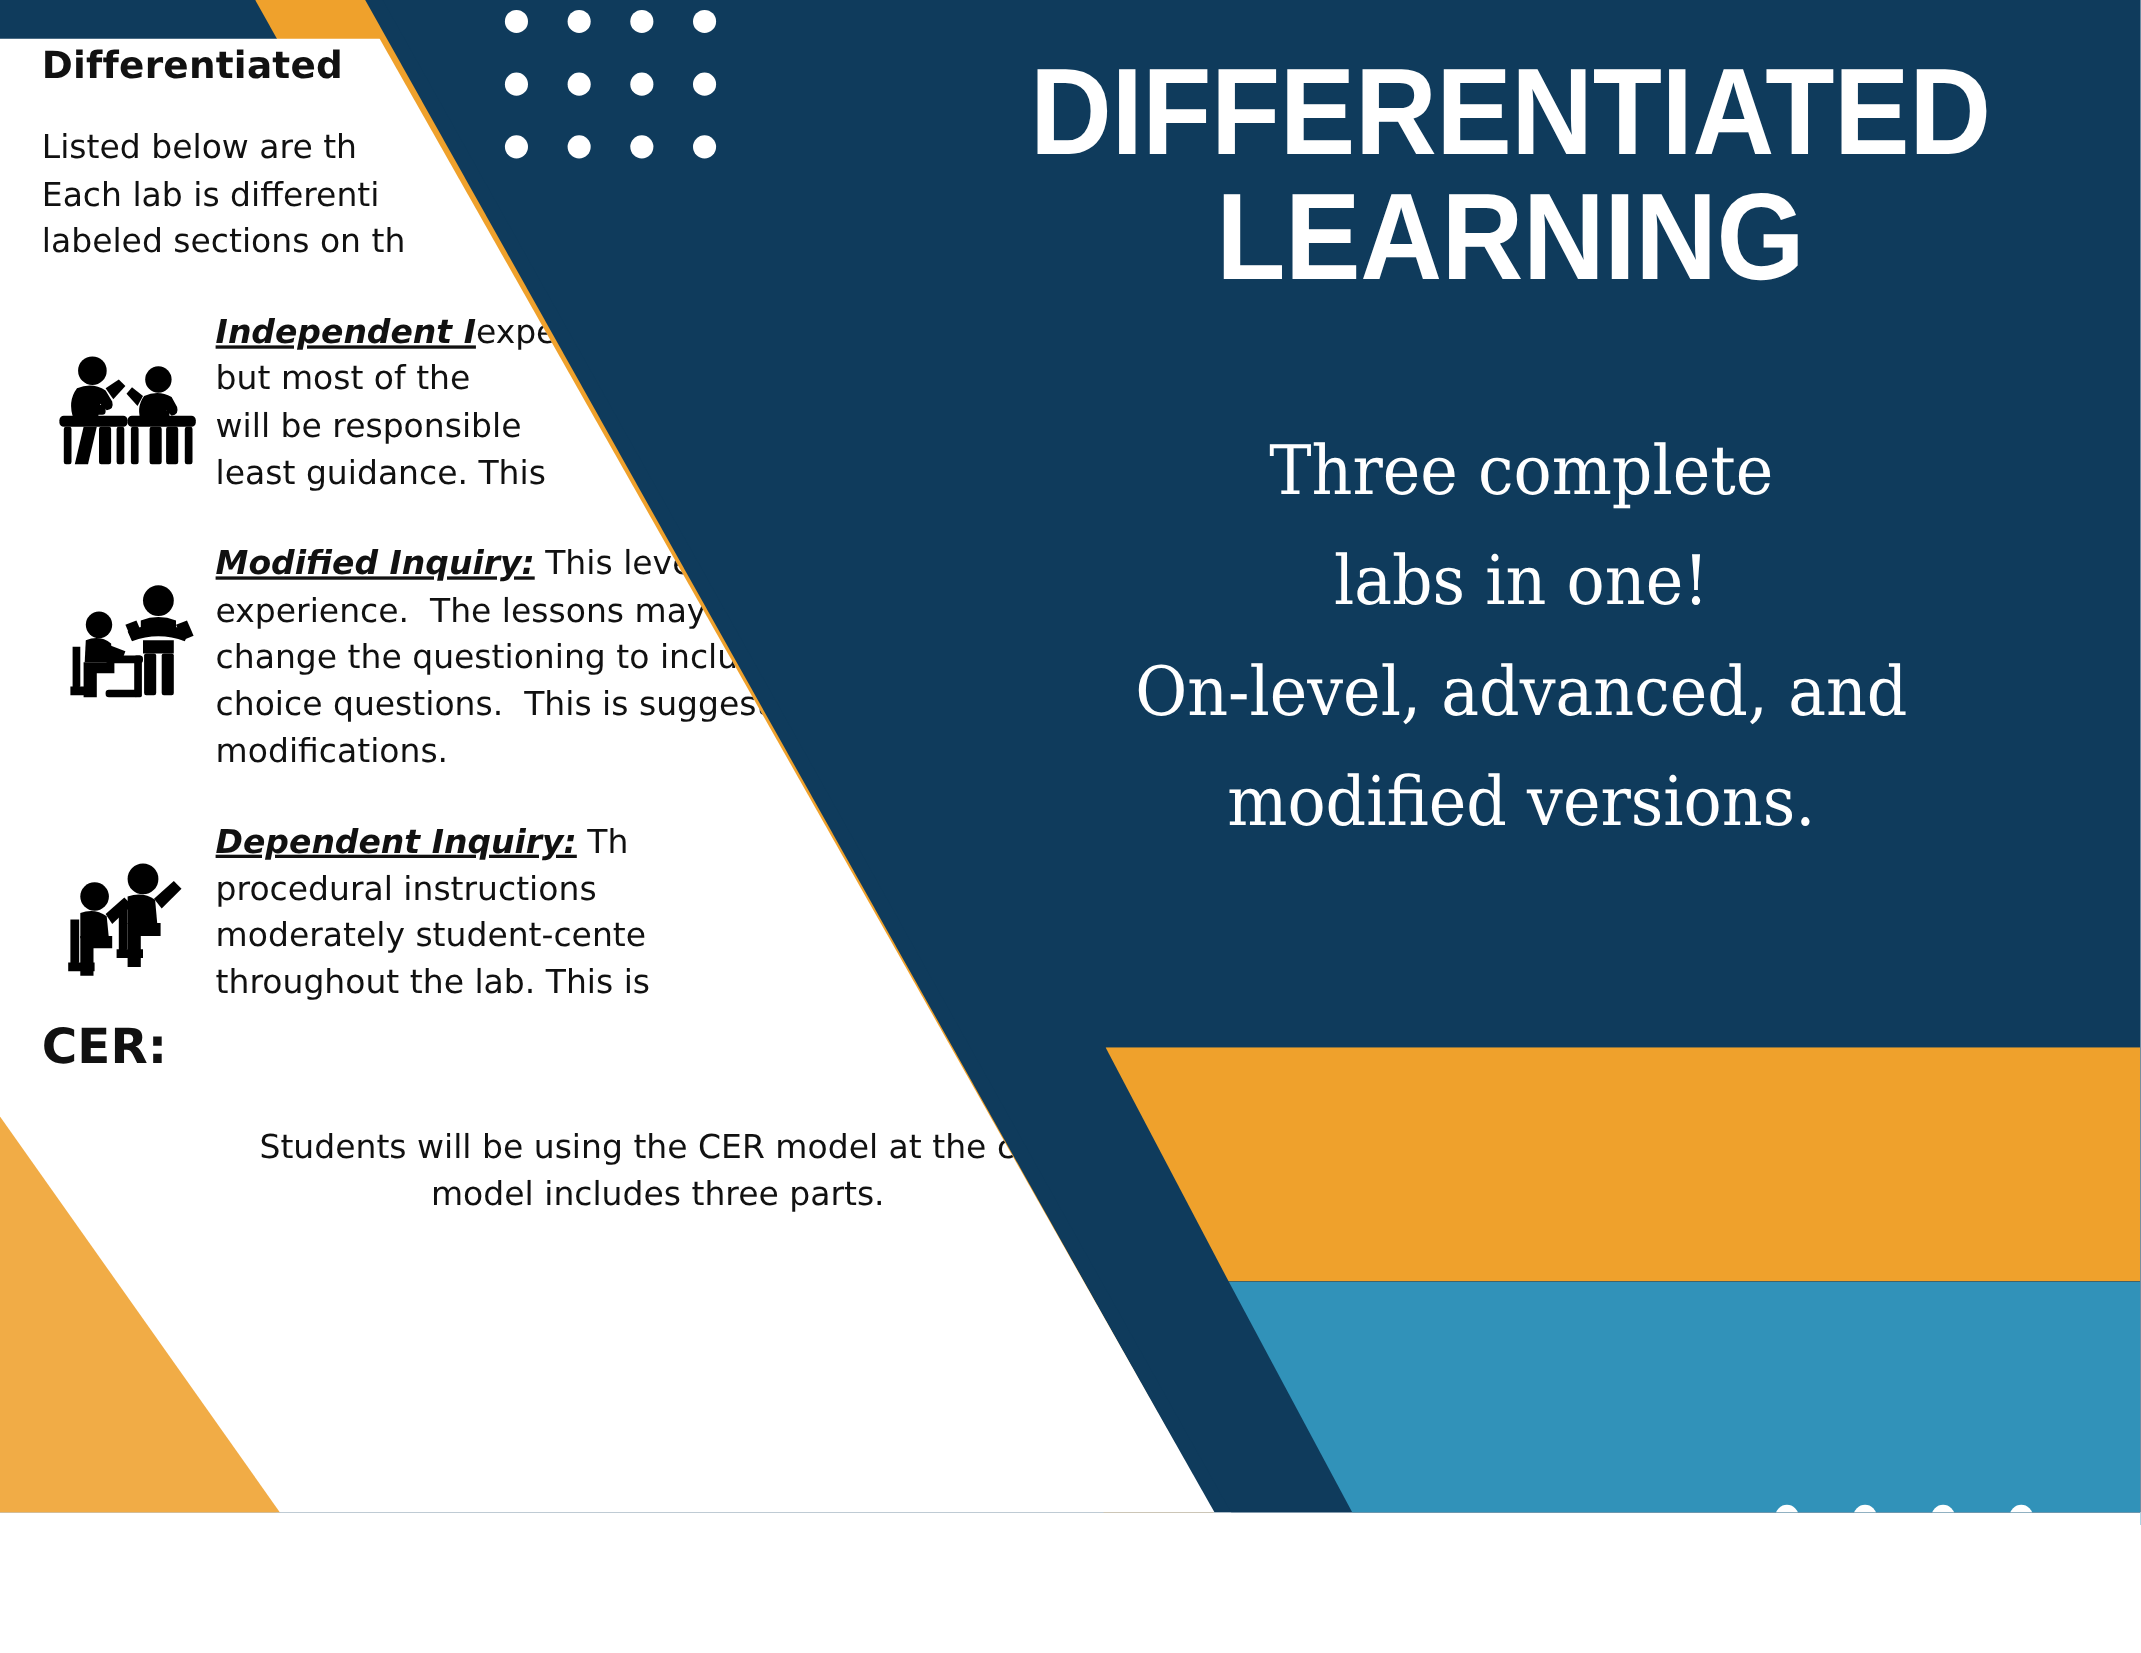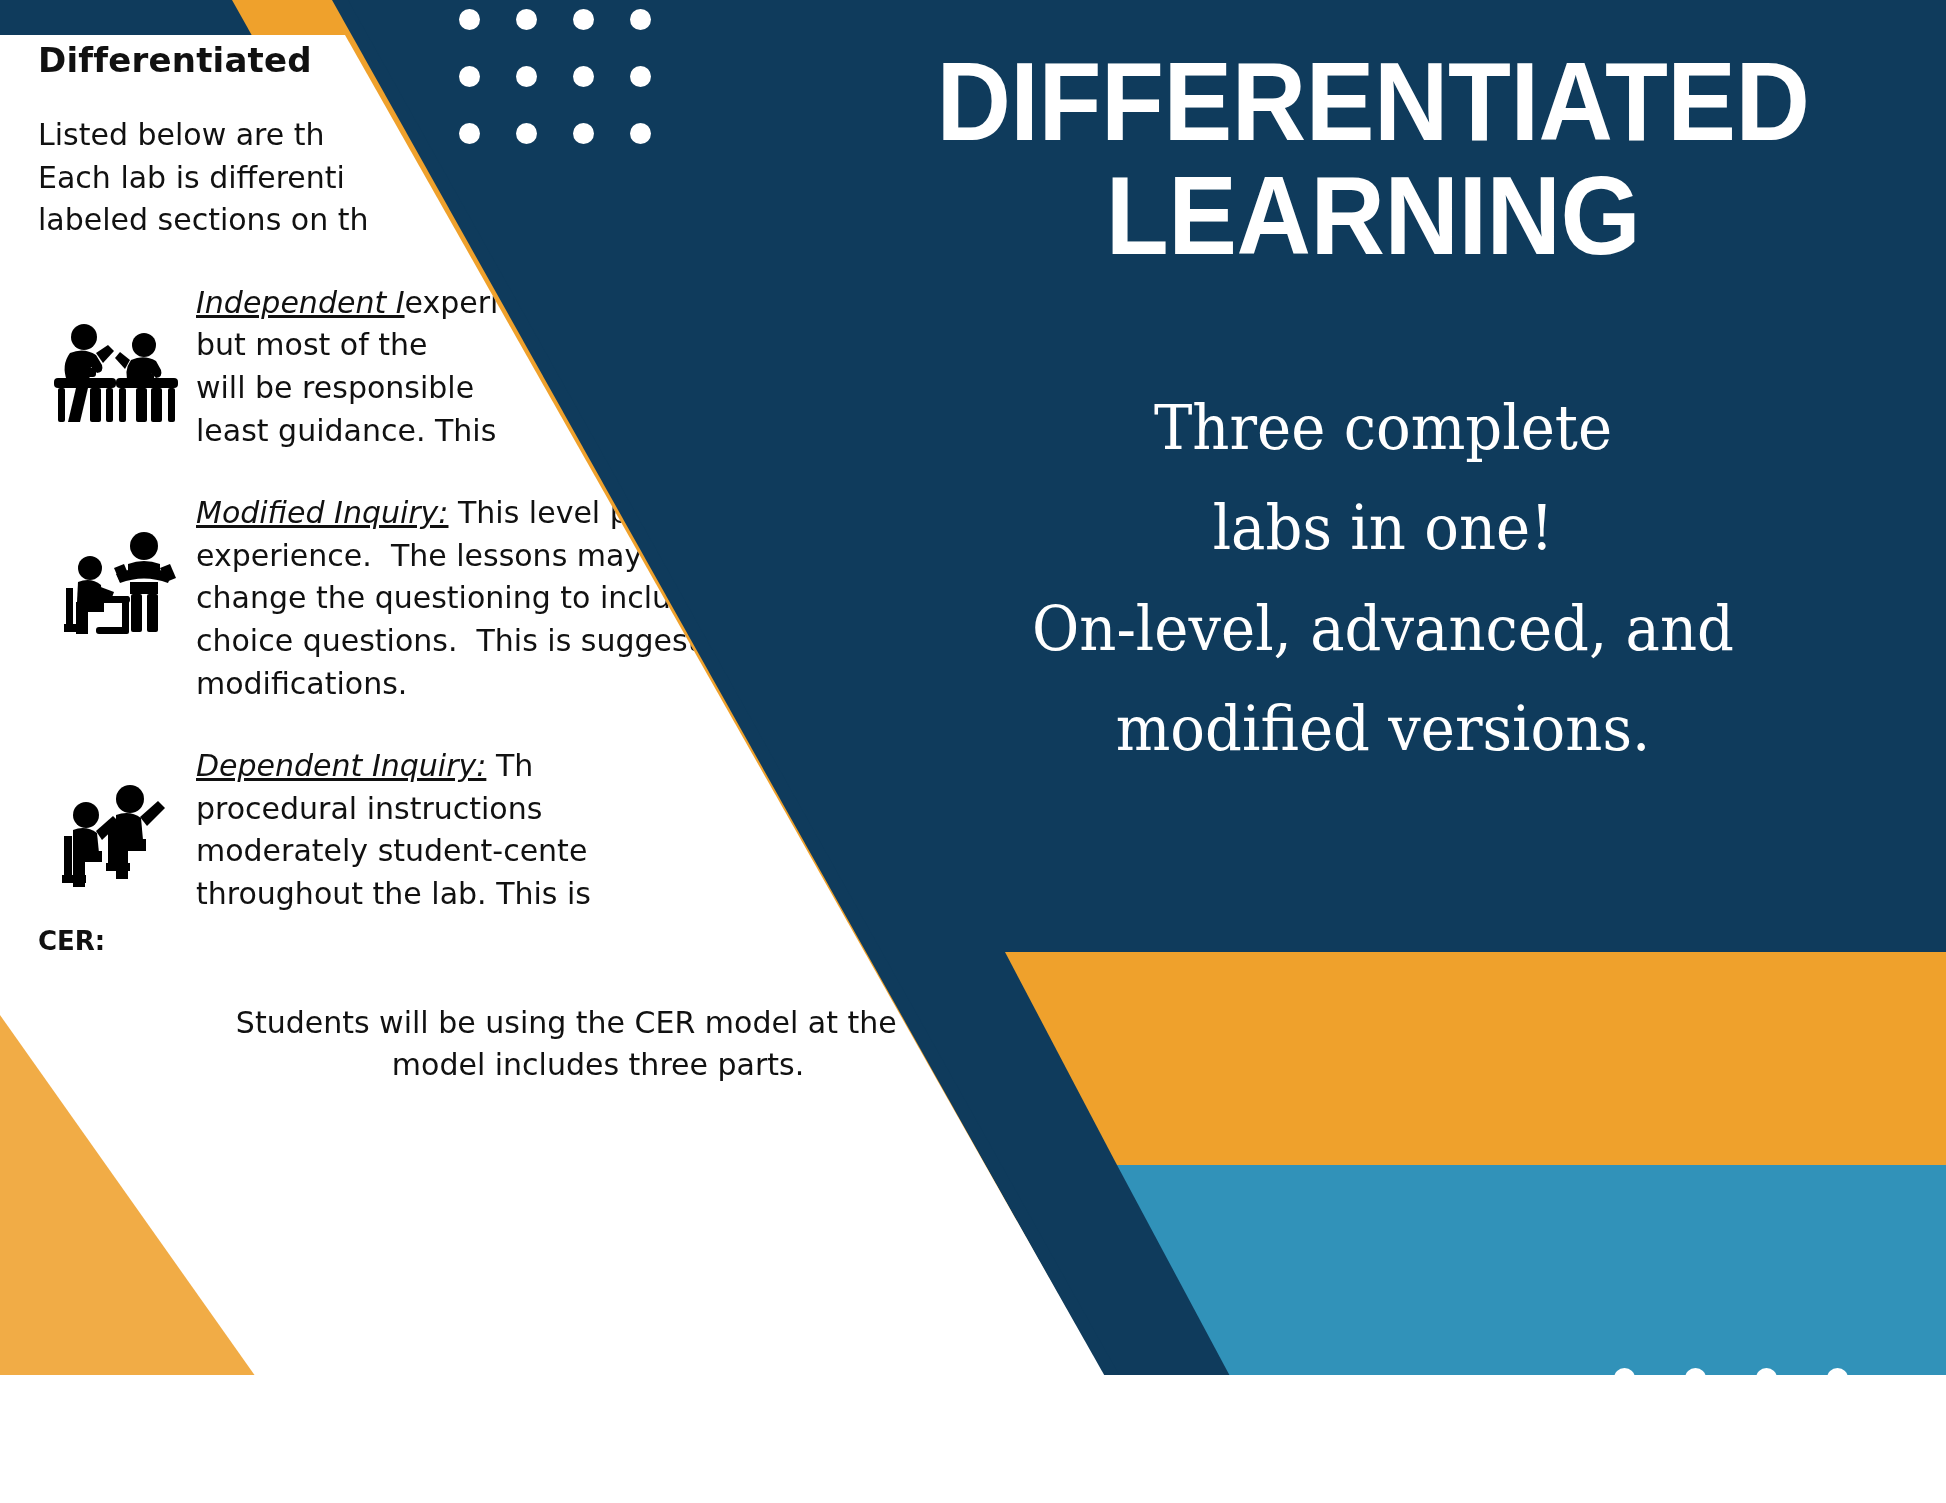--- a/index.html
+++ b/index.html
@@ -85,27 +85,27 @@
   .inq-text{
     font-family:"DejaVu Sans",sans-serif;
     font-size:30px;
     line-height:1.42;
     color:#111;
     white-space:pre;
   }
   .inq-label{
     font-style:italic;
     text-decoration:underline;
-    font-weight:400;
+    font-weight:700;
   }
 
   .cer-h{
     font-family:"DejaVu Sans",sans-serif;
     font-weight:bold;
-    font-size:26px;
+    font-size:44px;
     color:#111;
     margin:10px 0 0 0;
   }
   .cer-p{
     font-family:"DejaVu Sans",sans-serif;
     font-size:30px;
     line-height:1.42;
     color:#111;
     margin:46px 0 0 0;
     white-space:pre;

